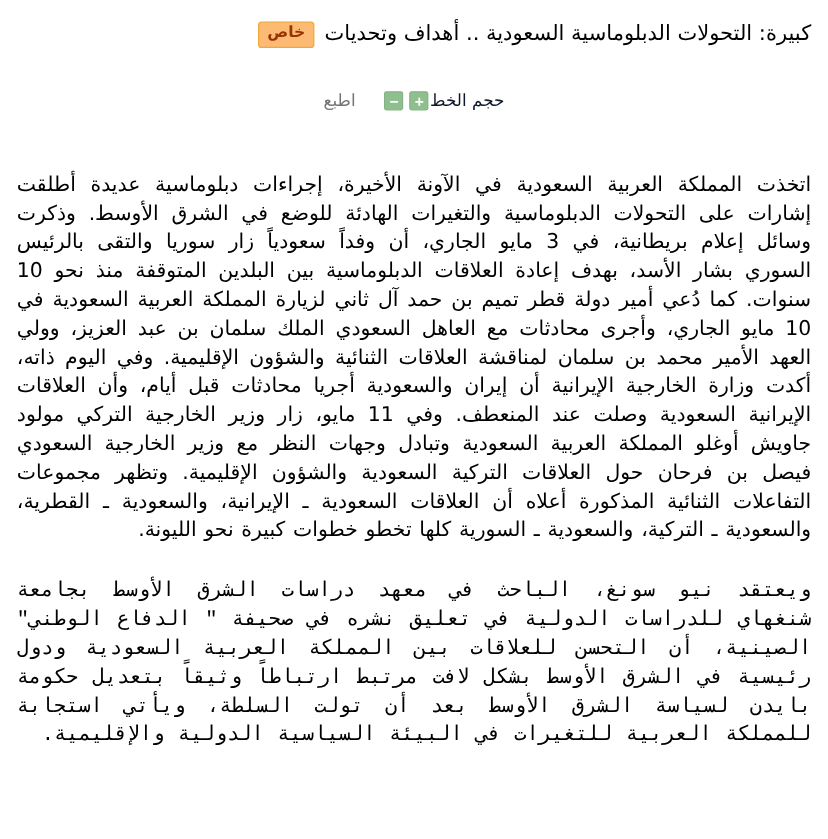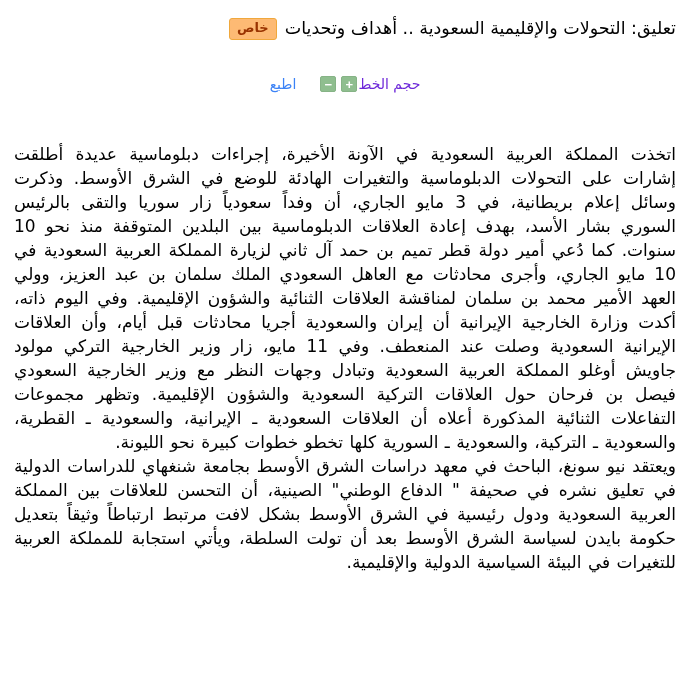--- a/index.html
+++ b/index.html
@@ -53,21 +53,21 @@
   .toolbar .date {
     direction: ltr;
     unicode-bidi: isolate;
     font-family: "Liberation Sans", "DejaVu Sans", sans-serif;
     font-size: 20px;
     color: #000000;
     margin-left: 12px;
   }
   .toolbar .font-size-label {
     font-size: 14px;
-    color: #6d28d9;
+    color: #0f172a;
   }
   .fs-btn {
     width: 16px;
     height: 16px;
     background: #8fbe8f;
     color: #ffffff;
     border: 1px solid #86b386;
     border-radius: 2px;
     font-family: "Liberation Sans", sans-serif;
     font-size: 13px;
@@ -77,46 +77,48 @@
     cursor: pointer;
     display: inline-flex;
     align-items: center;
     justify-content: center;
     padding: 0;
   }
   .fs-btn.plus { margin-right: 1px; }
   .fs-btn.minus { margin-right: 5px; }
   .toolbar .print-label {
     font-size: 14px;
-    color: #3b82f6;
+    color: #737373;
     margin-right: 24px;
     cursor: pointer;
   }
   
   .article {
     direction: rtl;
     margin-top: 50px;
   }
   .article p {
     font-size: 17px;
     line-height: 24px;
     text-align: justify;
     color: #000000;
     word-spacing: 1px;
   }
   .article p + p {
+    margin-top: 28px;
+    font-family: Liberation Mono, monospace;
   }
 </style>
 </head>
 <body>
 
 <div class="page">
 
   <div class="header">
-    <h1 class="page-title">تعليق: التحولات والإقليمية السعودية .. أهداف وتحديات</h1><span class="special-badge">خاص</span>
+    <h1 class="page-title">كبيرة: التحولات الدبلوماسية السعودية .. أهداف وتحديات</h1><span class="special-badge">خاص</span>
   </div>
 
   <div class="toolbar">
     <span class="font-size-label">حجم الخط</span>
     <button class="fs-btn plus">+</button>
     <button class="fs-btn minus">−</button>
     <span class="print-label">اطبع</span>
   </div>
 
   <div class="article">

